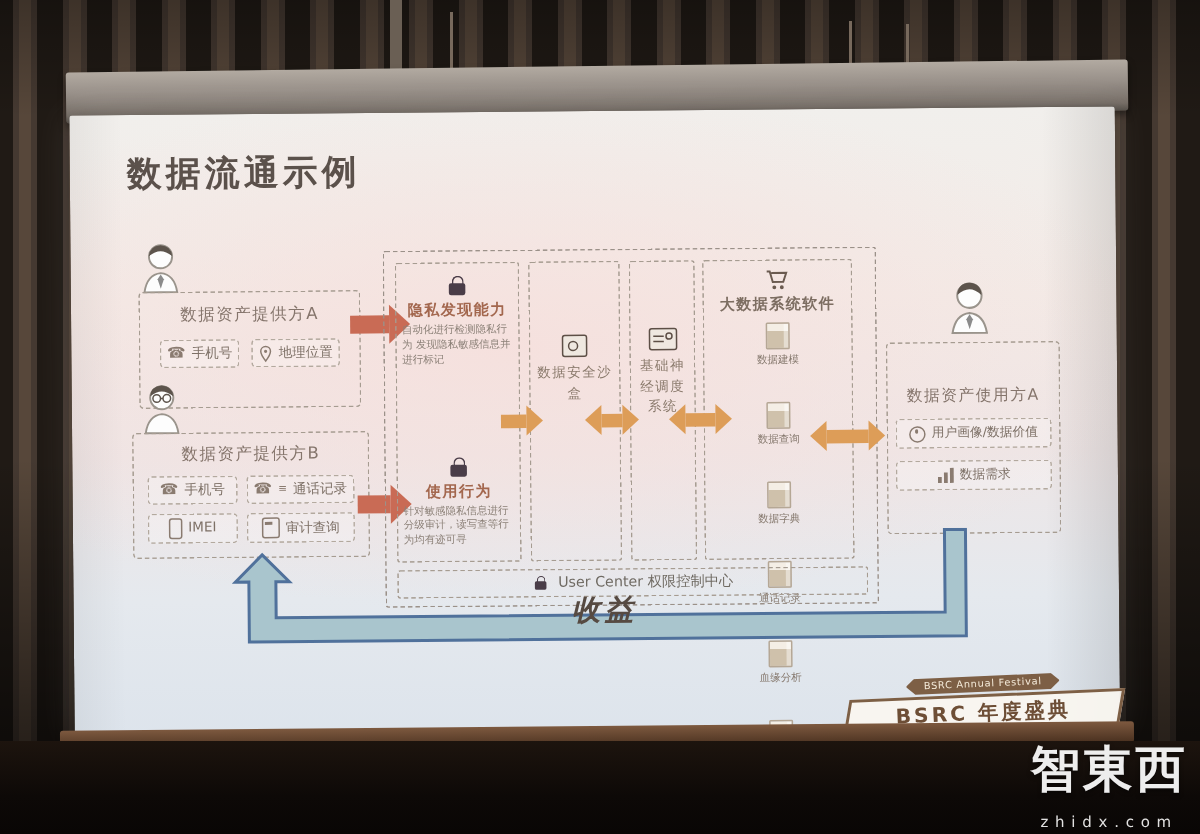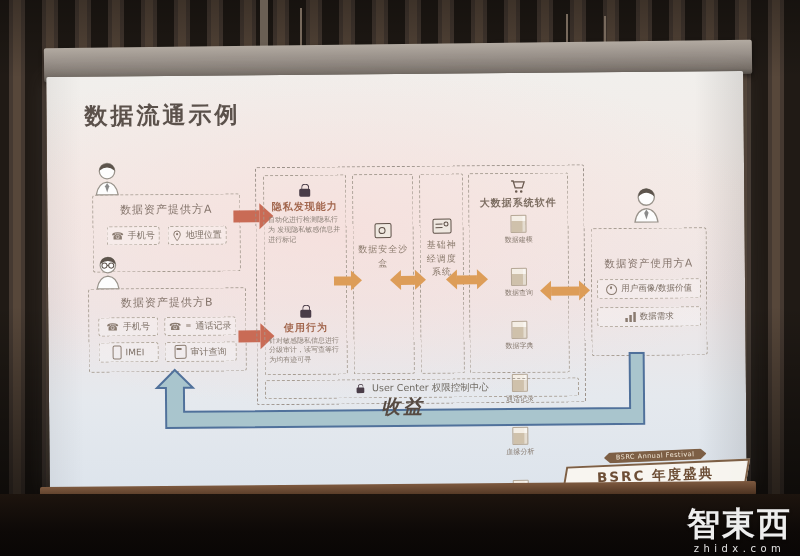--- a/index.html
+++ b/index.html
@@ -87,21 +87,21 @@
 
   .badge{position:absolute;left:514px;top:371px;width:184px;transform:rotate(-2deg);text-align:center;z-index:7;}
   .badge-top{display:inline-block;background:#7d5f45;color:#f4ead9;font-size:6.5px;letter-spacing:.5px;padding:1.5px 12px;
     clip-path:polygon(0 50%,6% 0,94% 0,100% 50%,94% 100%,6% 100%);}
   .badge-main{margin-top:1px;border:2px solid #7d5f45;background:rgba(250,246,240,.92);color:#6d4e36;font-weight:800;
     font-size:13.5px;letter-spacing:2px;padding:2px 6px;transform:skewX(-12deg);}
   .badge-main span{display:inline-block;transform:skewX(12deg);}
 
   .wm{position:absolute;right:8px;bottom:2px;text-align:center;color:rgba(255,255,255,.93);z-index:9;}
   .wm .b{font-size:33px;font-weight:800;letter-spacing:2px;line-height:1.05;text-shadow:0 1px 3px rgba(0,0,0,.5);}
-  .wm .d{font-size:10px;letter-spacing:4.5px;margin-top:1px;opacity:.95;}
+  .wm .d{font-size:10px;letter-spacing:4.5px;margin-top:12px;opacity:.95;}
 
   svg{display:block;}
 </style>
 </head>
 <body>
 
 <div class="photo">
 
   <div class="pole" style="left:260px;top:0;width:8px;height:52px;"></div>
   <div class="wire" style="left:300px;top:8px;height:46px;"></div>

